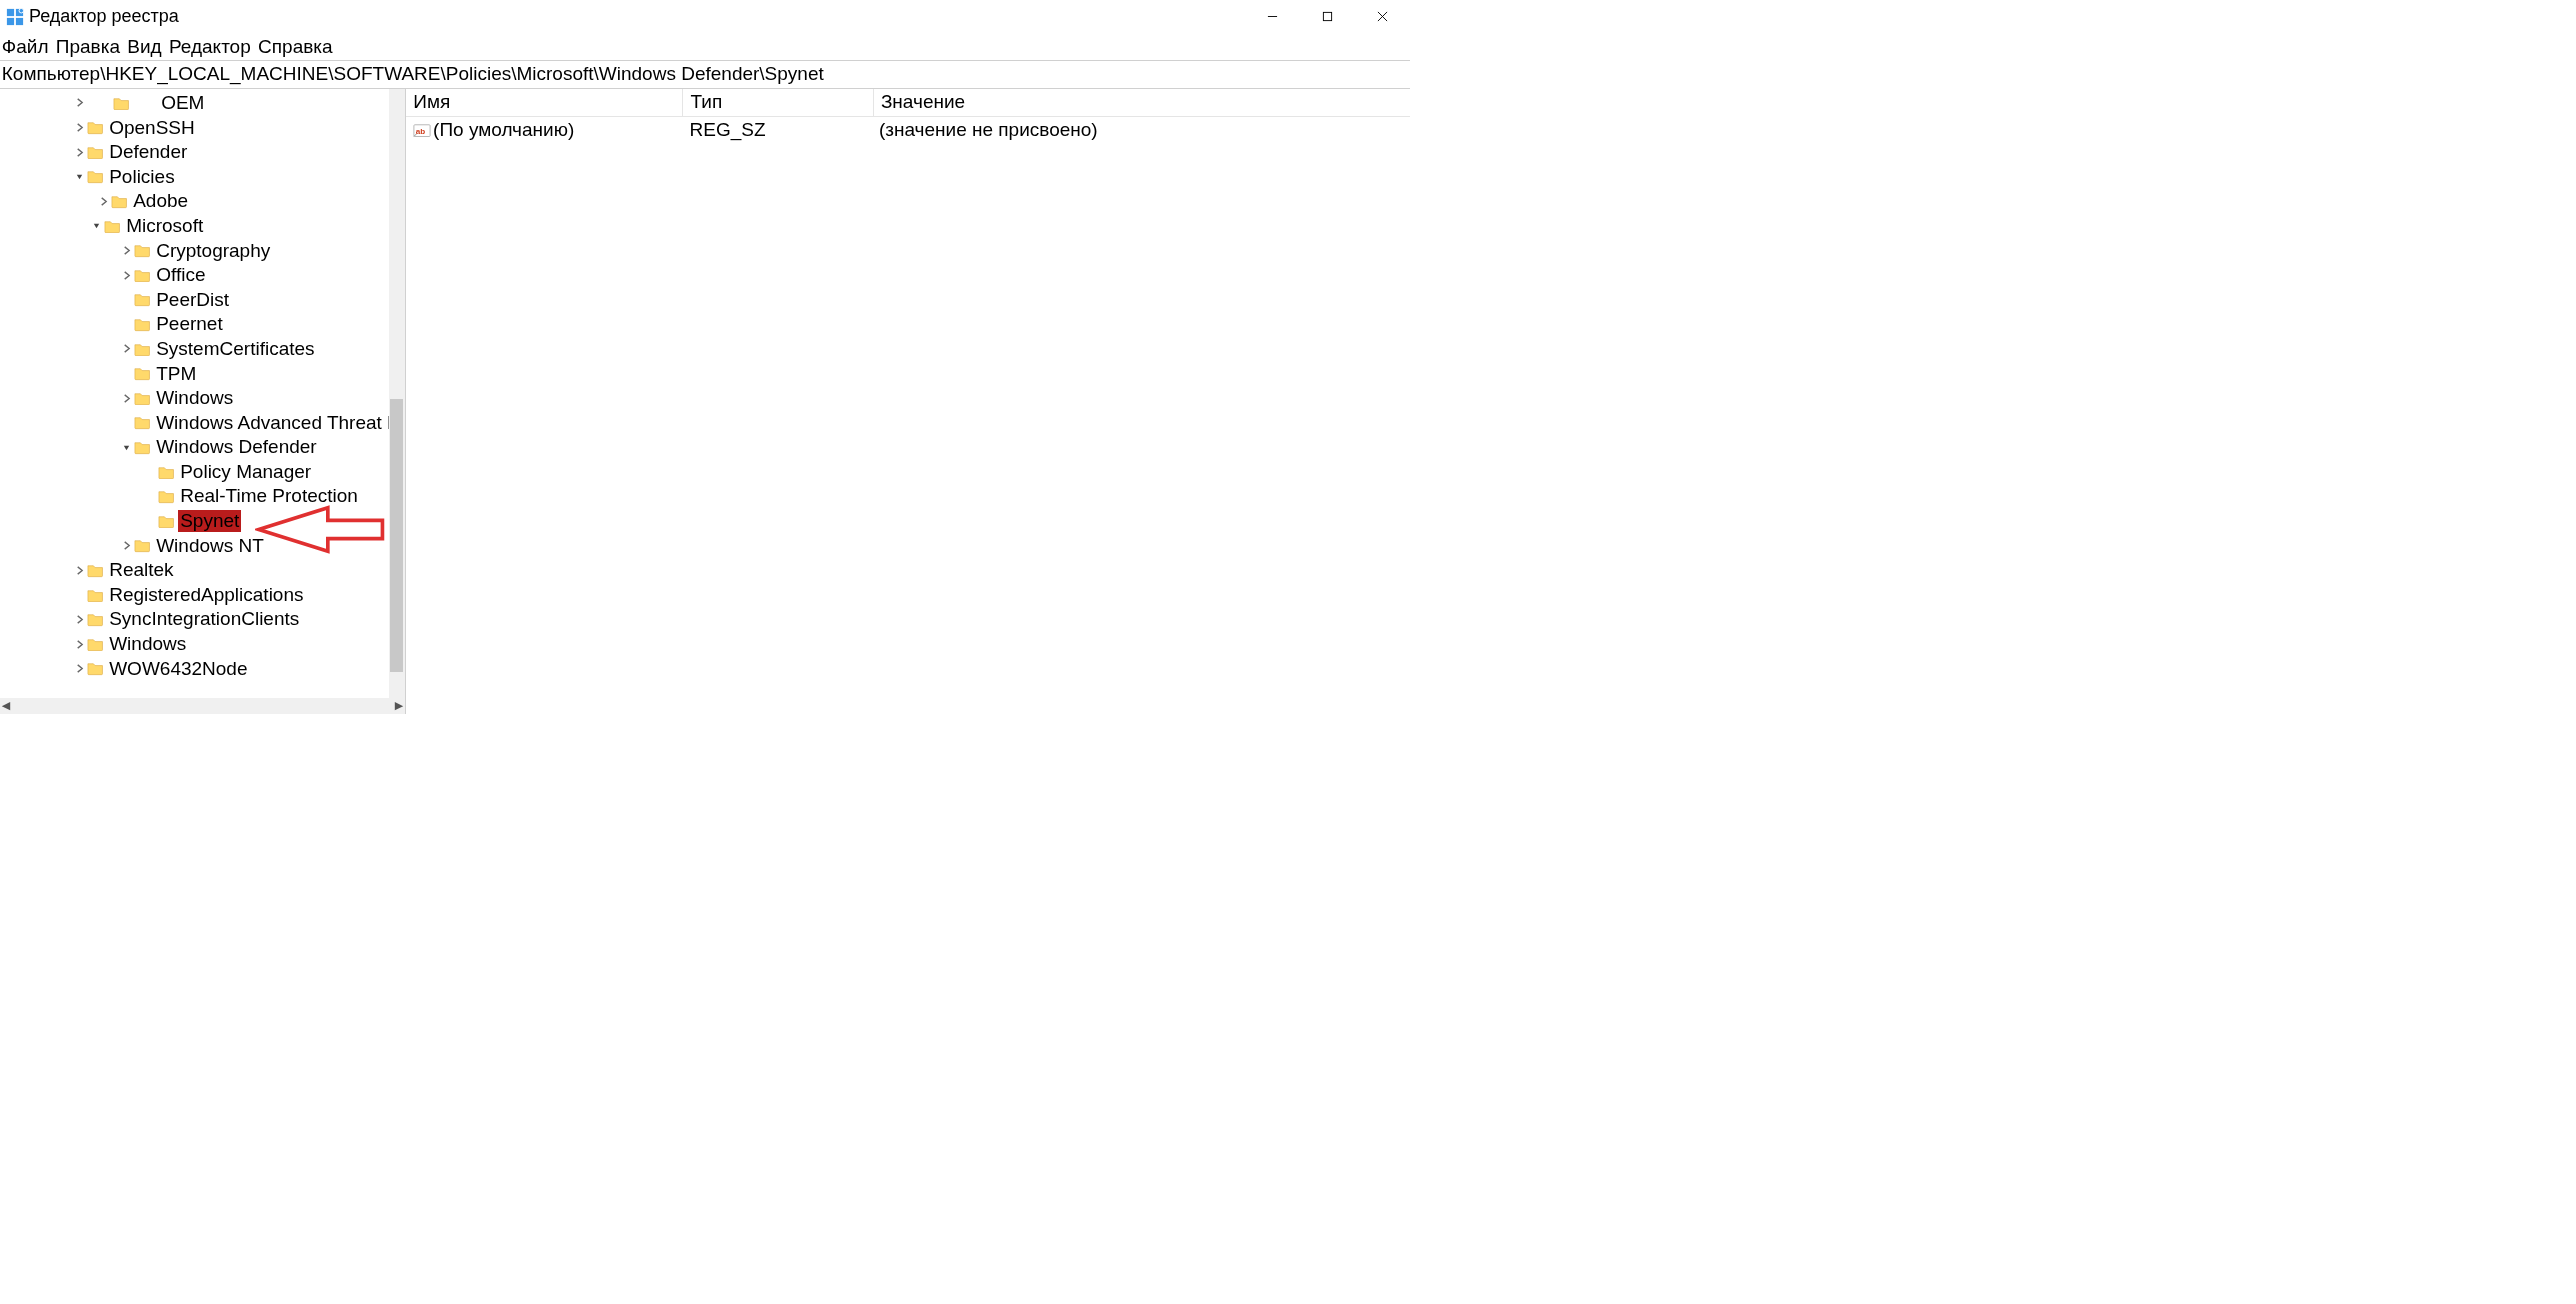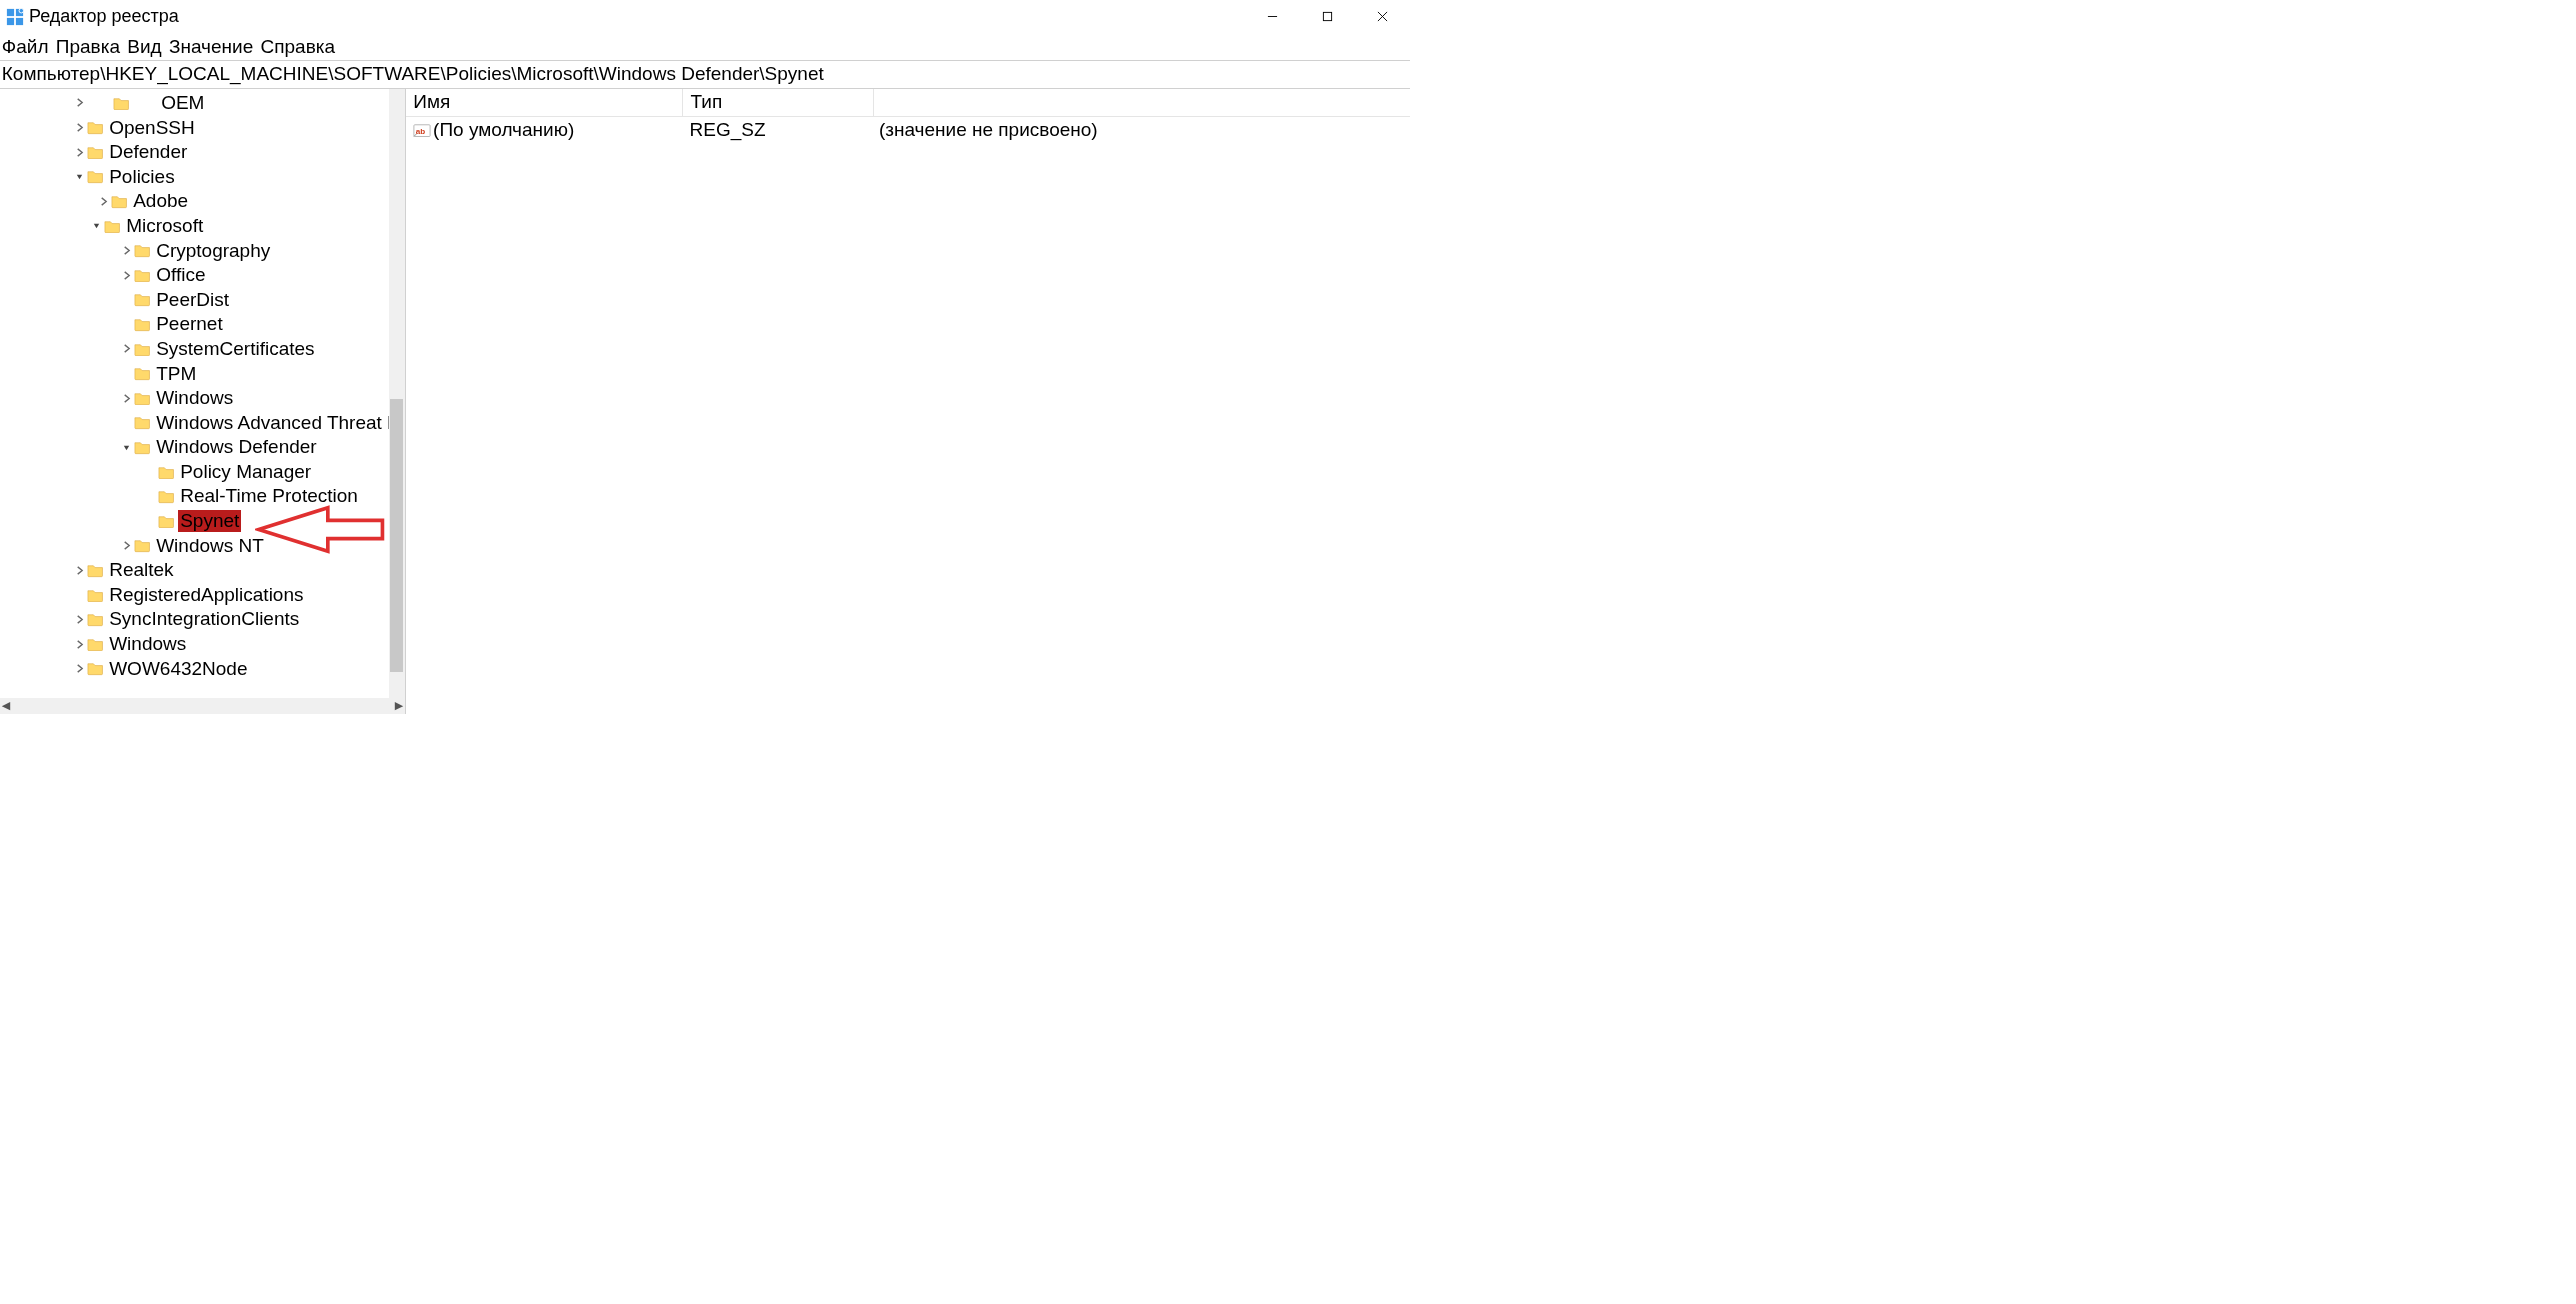--- a/index.html
+++ b/index.html
@@ -68,21 +68,21 @@
             <line x1="1" y1="1" x2="11" y2="11" stroke="#000"></line>
             <line x1="11" y1="1" x2="1" y2="11" stroke="#000"></line>
           </svg>
         </div>
     </div>
   </div>
   <div class="menubar">
     <span>Файл</span>
     <span>Правка</span>
     <span>Вид</span>
-    <span>Значение</span>
+    <span>Редактор</span>
     <span>Справка</span>
   </div>
   <div class="sep"></div>
   <div class="address">Компьютер\HKEY_LOCAL_MACHINE\SOFTWARE\Policies\Microsoft\Windows Defender\Spynet</div>
   <div class="content">
     <div class="tree-pane">
       <div class="tree" id="tree">
           <div class="row" style="padding-left: 71px; gap: 26px;">
             <span class="expander"><svg width="9" height="9" viewBox="0 0 10 10">
                 <path d="M3 1 L8 5 L3 9" fill="none" stroke="#666" stroke-width="1.5"></path>
@@ -292,20 +292,21 @@
         <span>▶</span>
       </div>
       <svg class="arrow" width="132" height="51" viewBox="0 0 145 56">
           <path d="M140 18 L80 18 L80 4 L4 28 L80 52 L80 38 L140 38 Z" fill="none" stroke="#e03030" stroke-width="4"></path>
         </svg>
     </div>
     <div class="list-pane">
       <div class="columns">
         <div class="col name">Имя</div>
         <div class="col type">Тип</div>
+        <div class="col value">Значение</div>
       </div>
       <div class="list" id="list">
           <div class="item-row">
             <div class="c name">
               <svg class="str-icon" viewBox="0 0 20 18" style="font-size:21px">
                 <rect x="1" y="3" width="18" height="13" rx="1" fill="#fff" stroke="#b0b0b0"></rect>
                 <text x="3" y="13" font-size="9" fill="#d04020" font-weight="bold">ab</text>
                 <path d="M1 16 l3 -3" stroke="#888" fill="none"></path>
               </svg>
               <span>(По умолчанию)</span>

